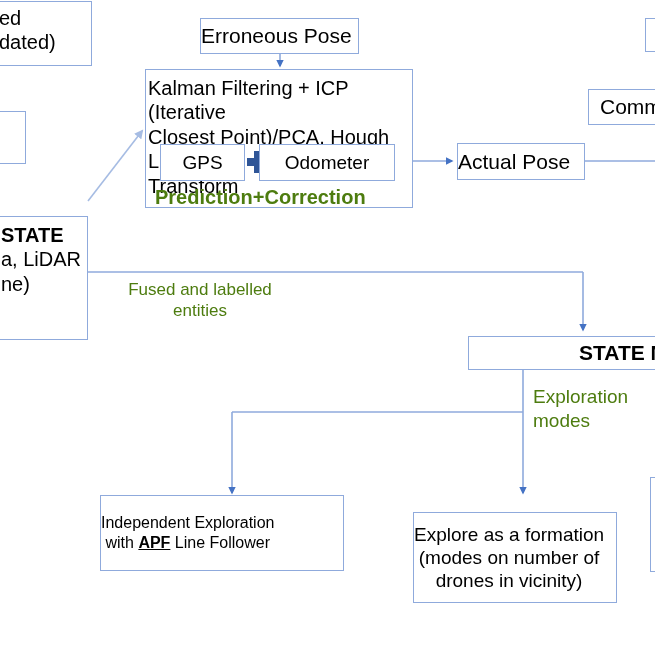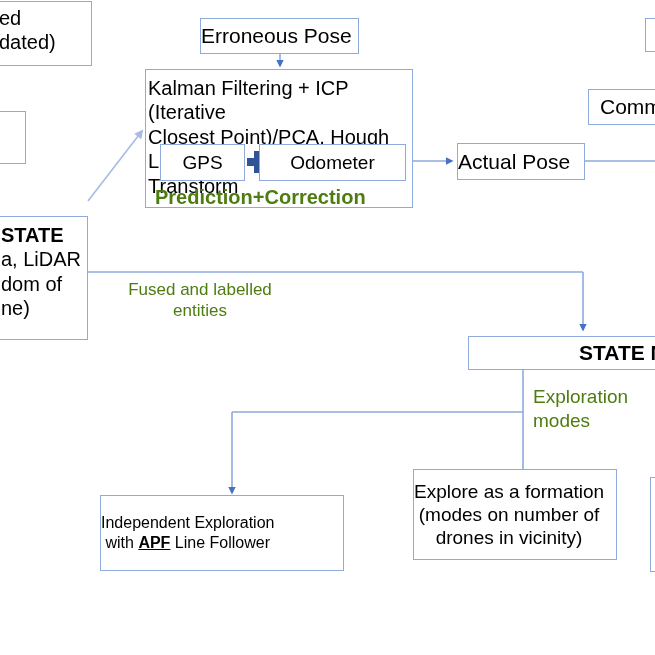--- a/index.html
+++ b/index.html
@@ -103,21 +103,20 @@
   </div>
 
   <div class="box" style="left:-30px;top:111px;width:56px;height:53px;font-size:18px;">
     <span></span>
   </div>
 
   <div class="box topleft" style="left:-96px;top:216px;width:184px;height:124px;font-size:20px;padding:6px 0 0 0;">
     <div style="padding-left:96px;">
       <div style="font-weight:bold;">STATE</div>
       <div>a, LiDAR</div>
-      <div>dom of</div>
       <div>ne)</div>
     </div>
   </div>
 
   <div class="box" style="left:200px;top:18px;width:159px;height:36px;font-size:21px;">
     <span>Erroneous Pose</span>
   </div>
 
   <div class="box topleft" style="left:145px;top:69px;width:268px;height:139px;font-size:20px;padding:6px 0 0 2px;">
     <div>
@@ -129,21 +128,21 @@
 
   <div class="kalman-inner" style="left:160px;top:144px;width:85px;height:37px;">
     <span>GPS</span>
   </div>
 
   <div class="plus" style="left:247px;top:151px;">
     <i class="h"></i>
       <i class="v"></i>
   </div>
 
-  <div class="kalman-inner" style="left:259px;top:144px;width:147px;height:37px;">
+  <div class="kalman-inner" style="left:259px;top:144px;width:136px;height:37px;">
     <span>Odometer</span>
   </div>
 
   <div class="lbl" style="left:155px;top:185px;width:260px;text-align:left;font-size:20px;font-weight:bold;">Prediction+Correction</div>
 
   <div class="box" style="left:457px;top:143px;width:128px;height:37px;font-size:21px;">
     <span>Actual Pose</span>
   </div>
 
   <div class="box" style="left:588px;top:89px;width:120px;height:36px;font-size:21px;justify-content:flex-start;padding-left:11px;">
@@ -160,21 +159,21 @@
 
   <div class="box" style="left:100px;top:495px;width:244px;height:76px;font-size:16px;">
     <div>
       <div>Independent Exploration</div>
       <div>
         <span>with </span><b>APF</b><span> Line Follower</span>
       </div>
     </div>
   </div>
 
-  <div class="box" style="left:413px;top:469px;width:204px;height:91px;font-size:19px;">
+  <div class="box" style="left:413px;top:512px;width:204px;height:91px;font-size:19px;">
     <div>
       <div>Explore as a formation</div>
       <div>(modes on number of</div>
       <div>drones in vicinity)</div>
     </div>
   </div>
 
   <div class="box" style="left:650px;top:477px;width:60px;height:95px;font-size:18px;">
     <span></span>
   </div>

